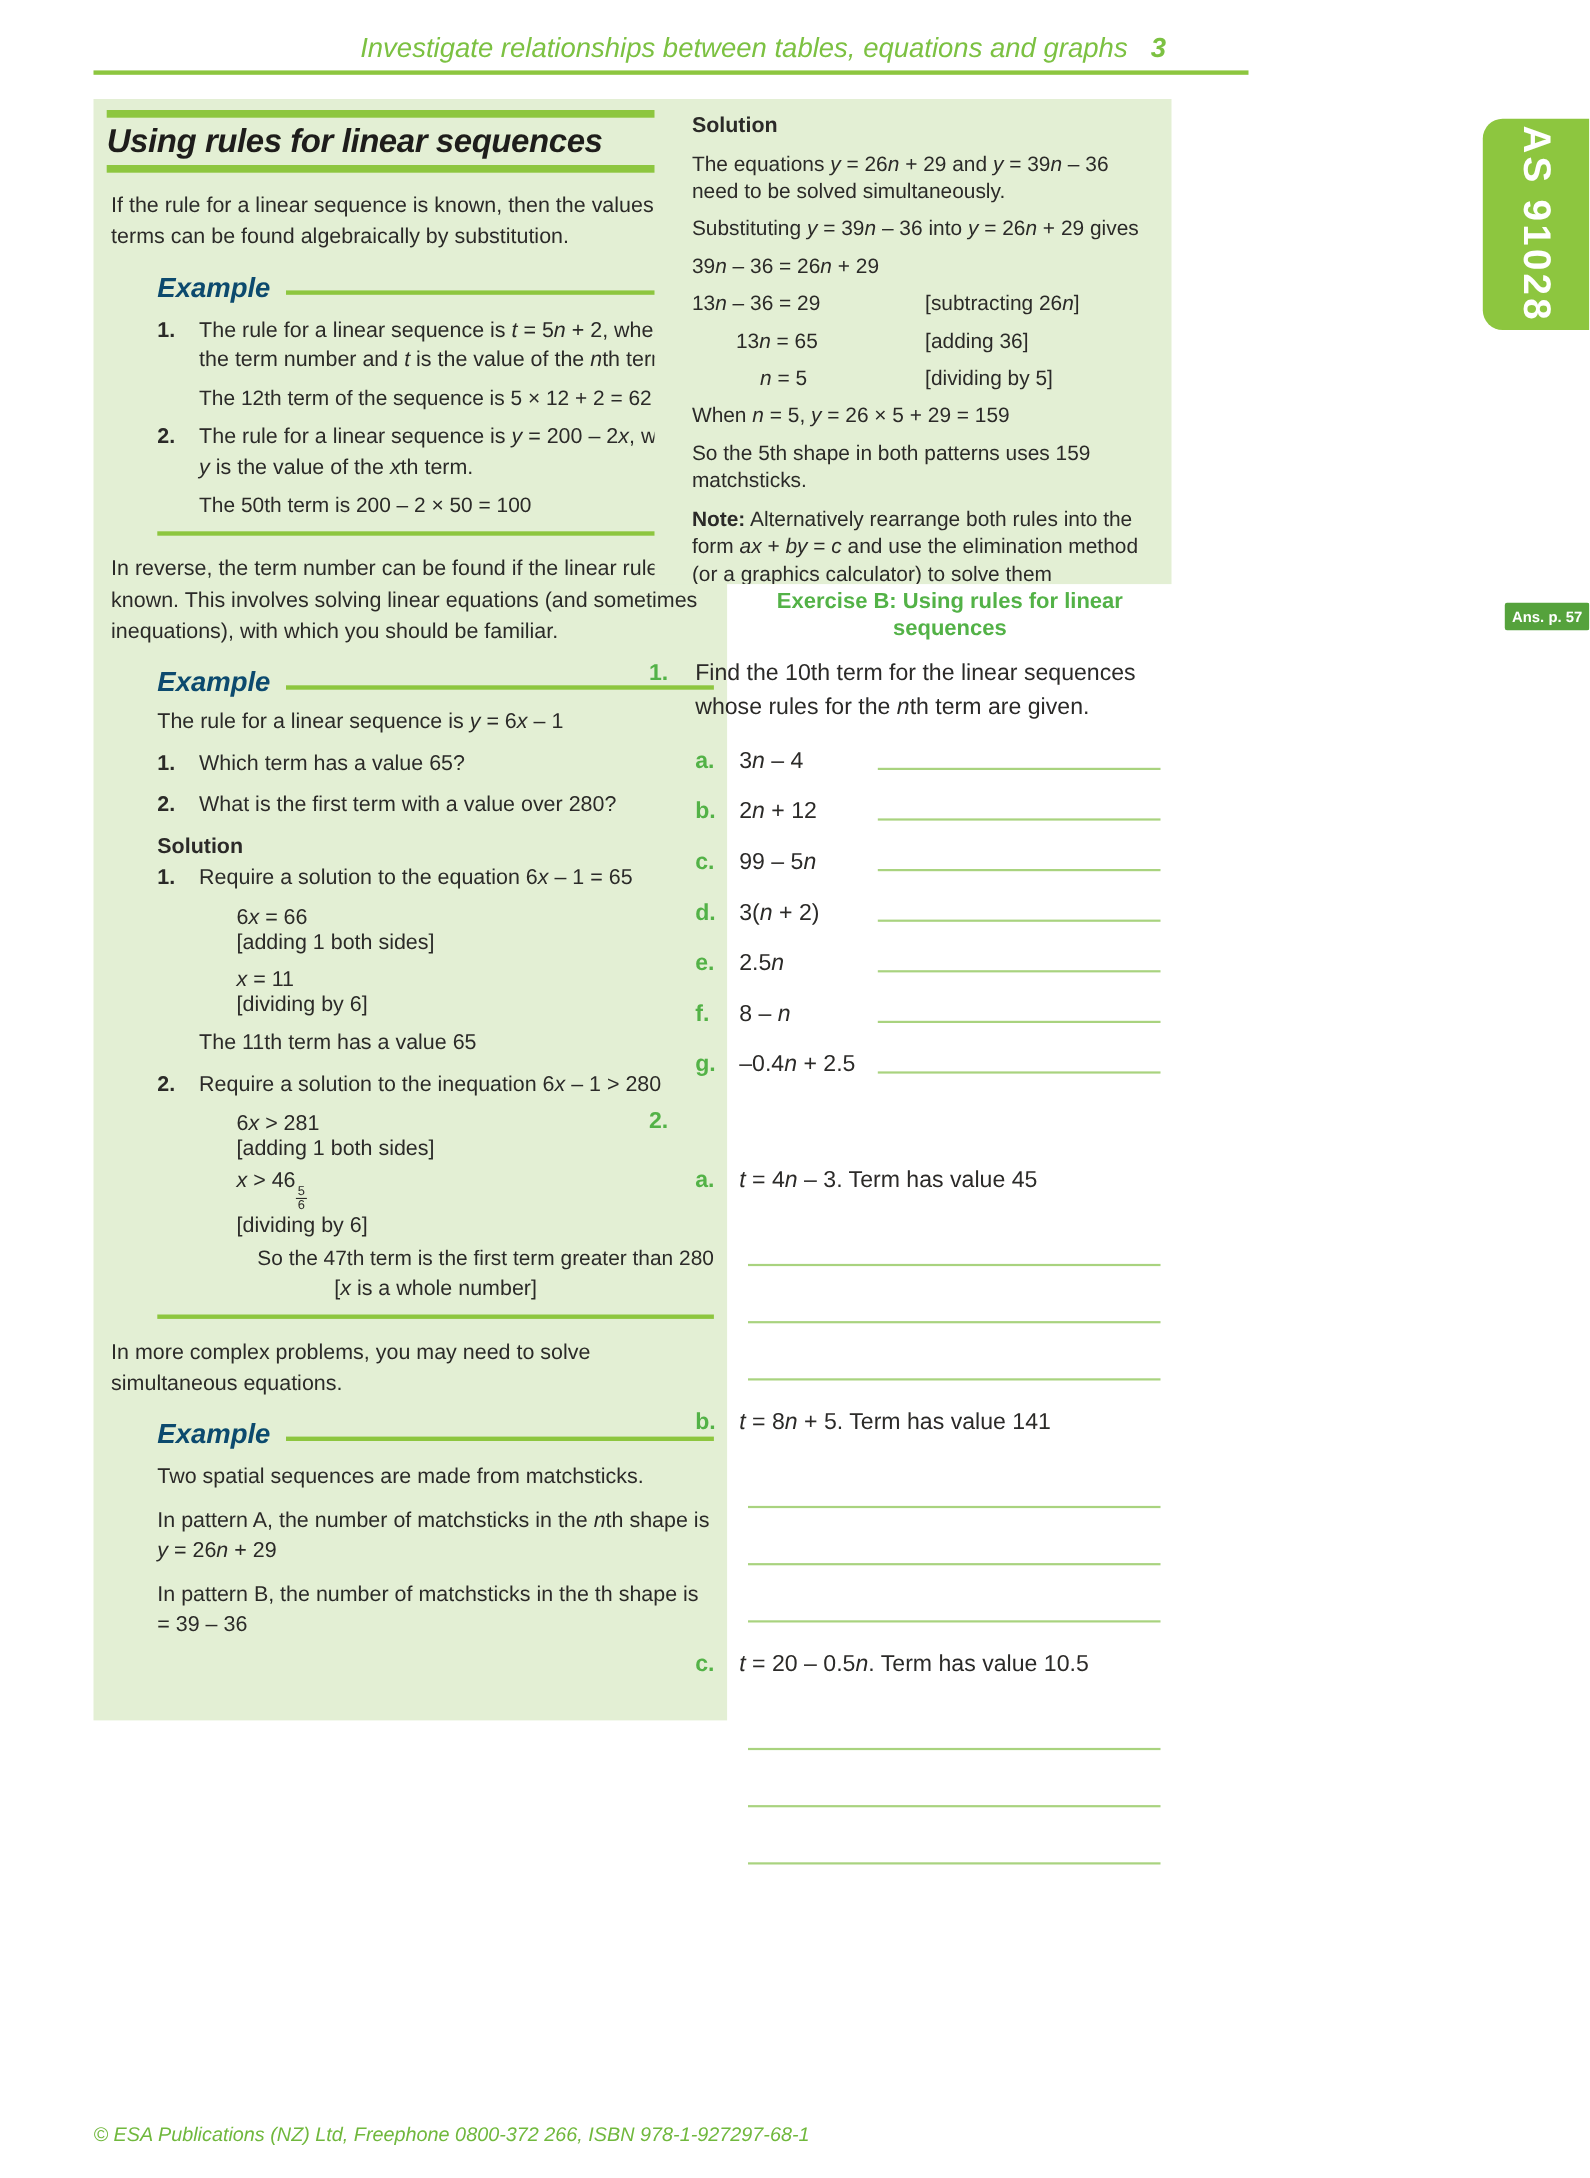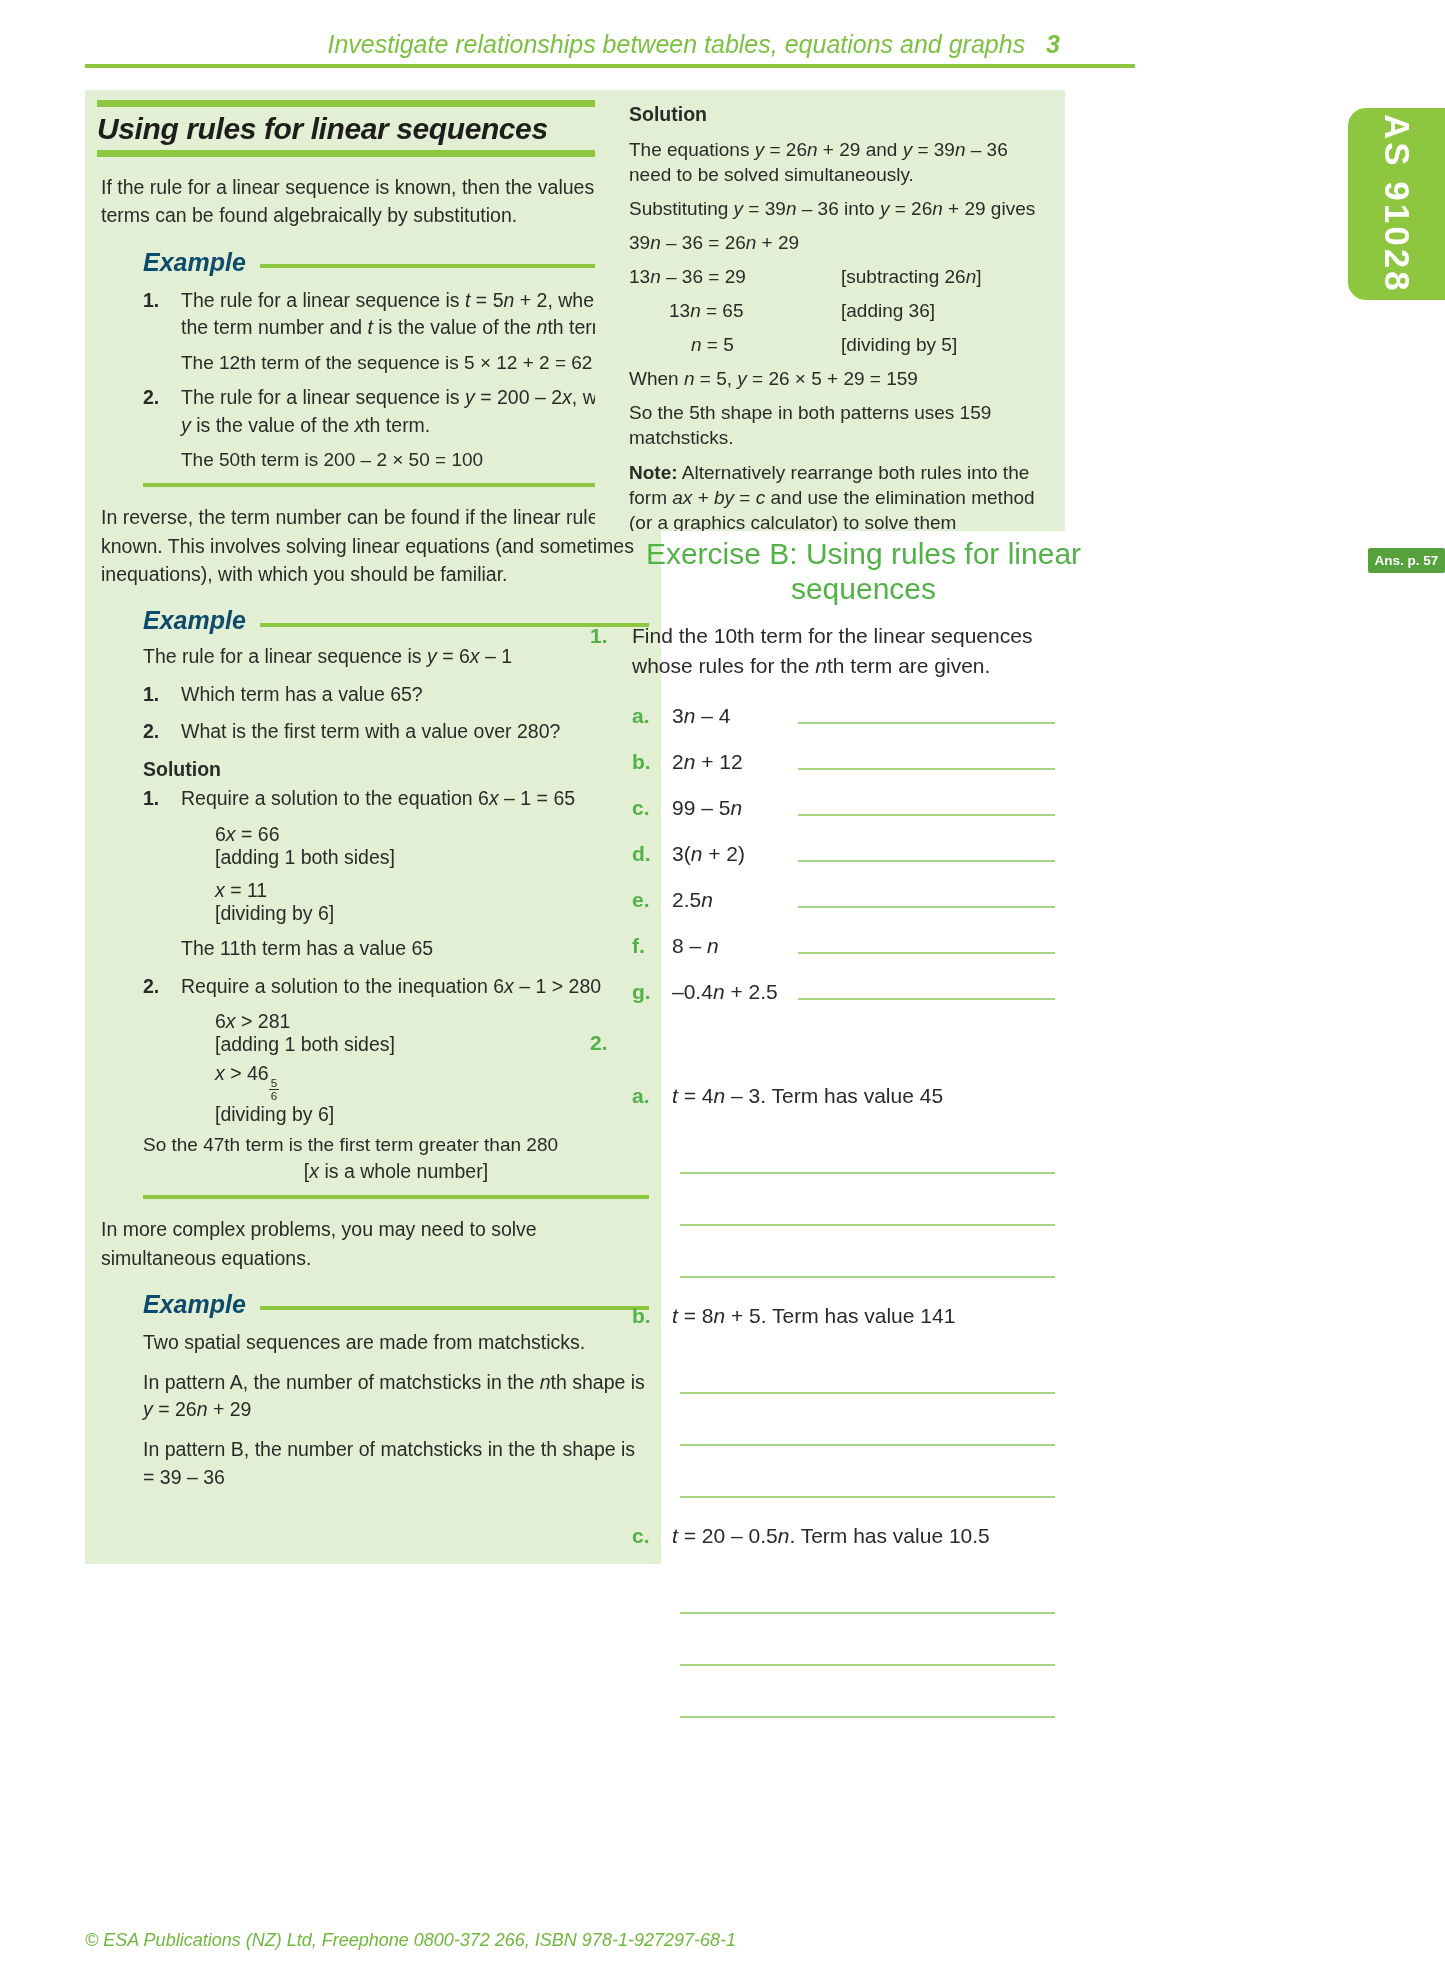--- a/index.html
+++ b/index.html
@@ -37,38 +37,38 @@
   .close-rule{height:4px;background:#8dc63f;margin-top:12px;}
 
   .num-item{display:flex;margin-top:10px;font-size:19.5px;line-height:1.42;}
   .inum{font-weight:bold;flex:none;width:38px;}
   .itext{flex:1;}
   .iresult{margin:10px 0 0 38px;font-size:19px;white-space:nowrap;}
   .ex-p{margin:8px 0 0 0;font-size:19.5px;line-height:1.42;}
   .sol-label{margin:12px 0 0 0;font-weight:bold;font-size:19.5px;}
   .eq-row{display:flex;margin:10px 0 0 72px;font-size:19.5px;flex-direction:column;}
   .eq-row .eq{flex:none;min-width:132px;}
-  .istep2{margin:8px 0 0 0;font-size:19px;white-space:nowrap;}
+  .istep2{margin:8px 0 0 0;font-size:19px;white-space:nowrap;text-align:right;}
   .istep-center{margin:4px 0 0 0;font-size:19.5px;text-align:center;}
 
   .frac{display:inline-flex;flex-direction:column;align-items:center;font-size:0.6em;
         line-height:1.1;vertical-align:-0.55em;font-style:normal;}
   .frac span:first-child{border-bottom:1.5px solid #2b2a28;padding:0 2px;}
 
   
   .sol-panel p{margin:9px 0 0 0;}
   .sol-panel .sol-label{margin:2px 0 0 0;font-size:19.5px;}
   .s-eqrow{display:flex;margin-top:9px;}
   .s-eq{flex:none;width:212px;}
   .s-eq.ind1{padding-left:40px;box-sizing:border-box;}
   .s-eq.ind2{padding-left:62px;box-sizing:border-box;}
 
   
   .exercise{position:absolute;left:590px;top:536px;width:547px;}
-  .ex-heading{text-align:center;color:#53b247;font-weight:normal;font-size:30px;
+  .ex-heading{text-align:center;color:#53b247;font-weight:bold;font-size:20px;
               line-height:1.18;margin-bottom:14px;}
   .q-row{display:flex;font-size:21px;line-height:1.45;margin-top:14px;}
   .q-num{flex:none;width:42px;color:#53b247;font-weight:bold;}
   .q-text{max-width:438px;}
   .ex-item{display:flex;margin:22px 0 0 42px;font-size:21px;align-items:baseline;}
   .ex-letter{flex:none;width:40px;color:#53b247;font-weight:bold;}
   .ex-expr{flex:none;min-width:118px;}
   .ex-line{flex:1;border-bottom:2px solid #a9d37f;align-self:stretch;margin:0 82px 4px 8px;}
   .q2-item{display:flex;margin:26px 0 0 42px;font-size:21px;}
   .ans-lines{margin:14px 82px 0 90px;}

